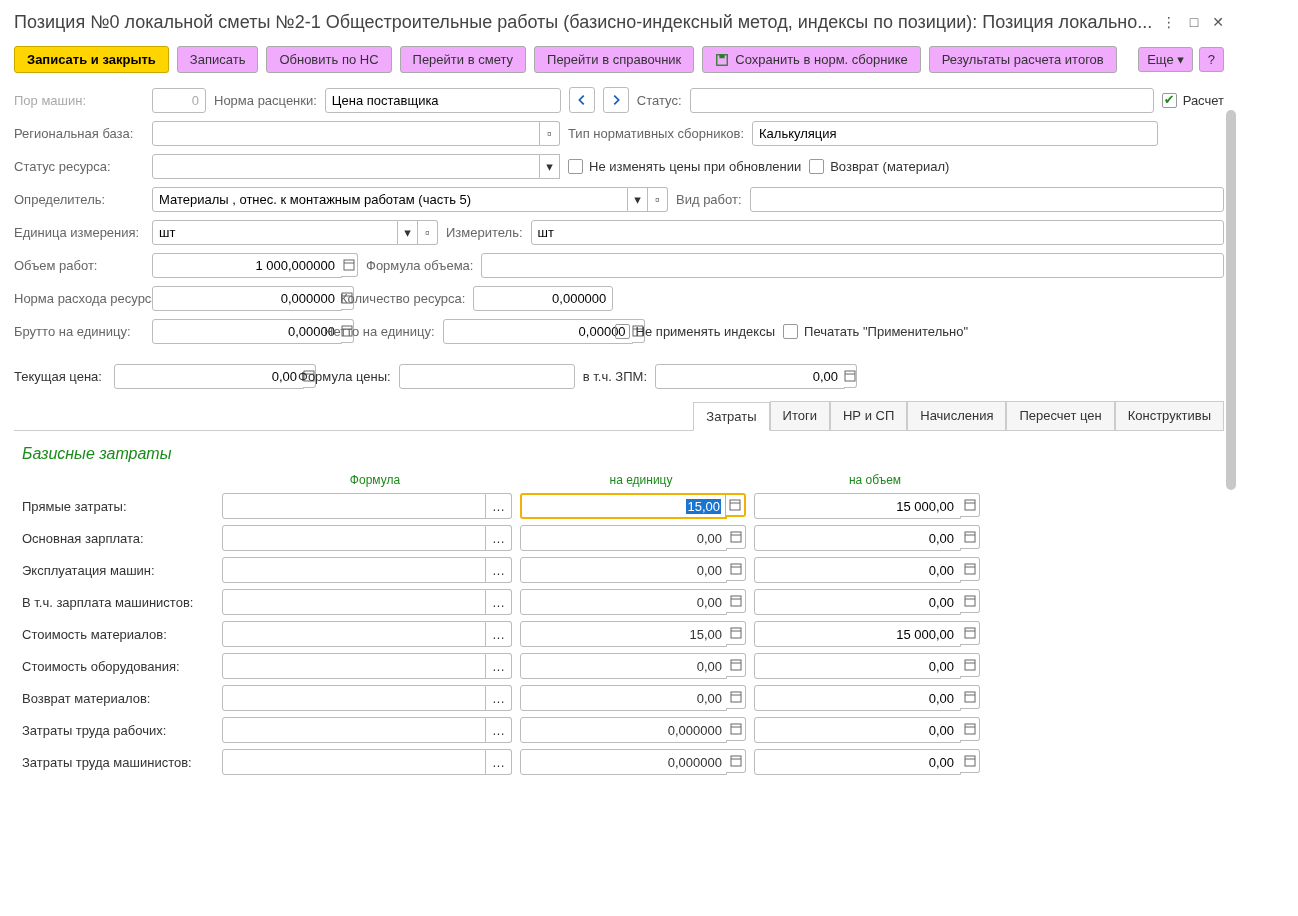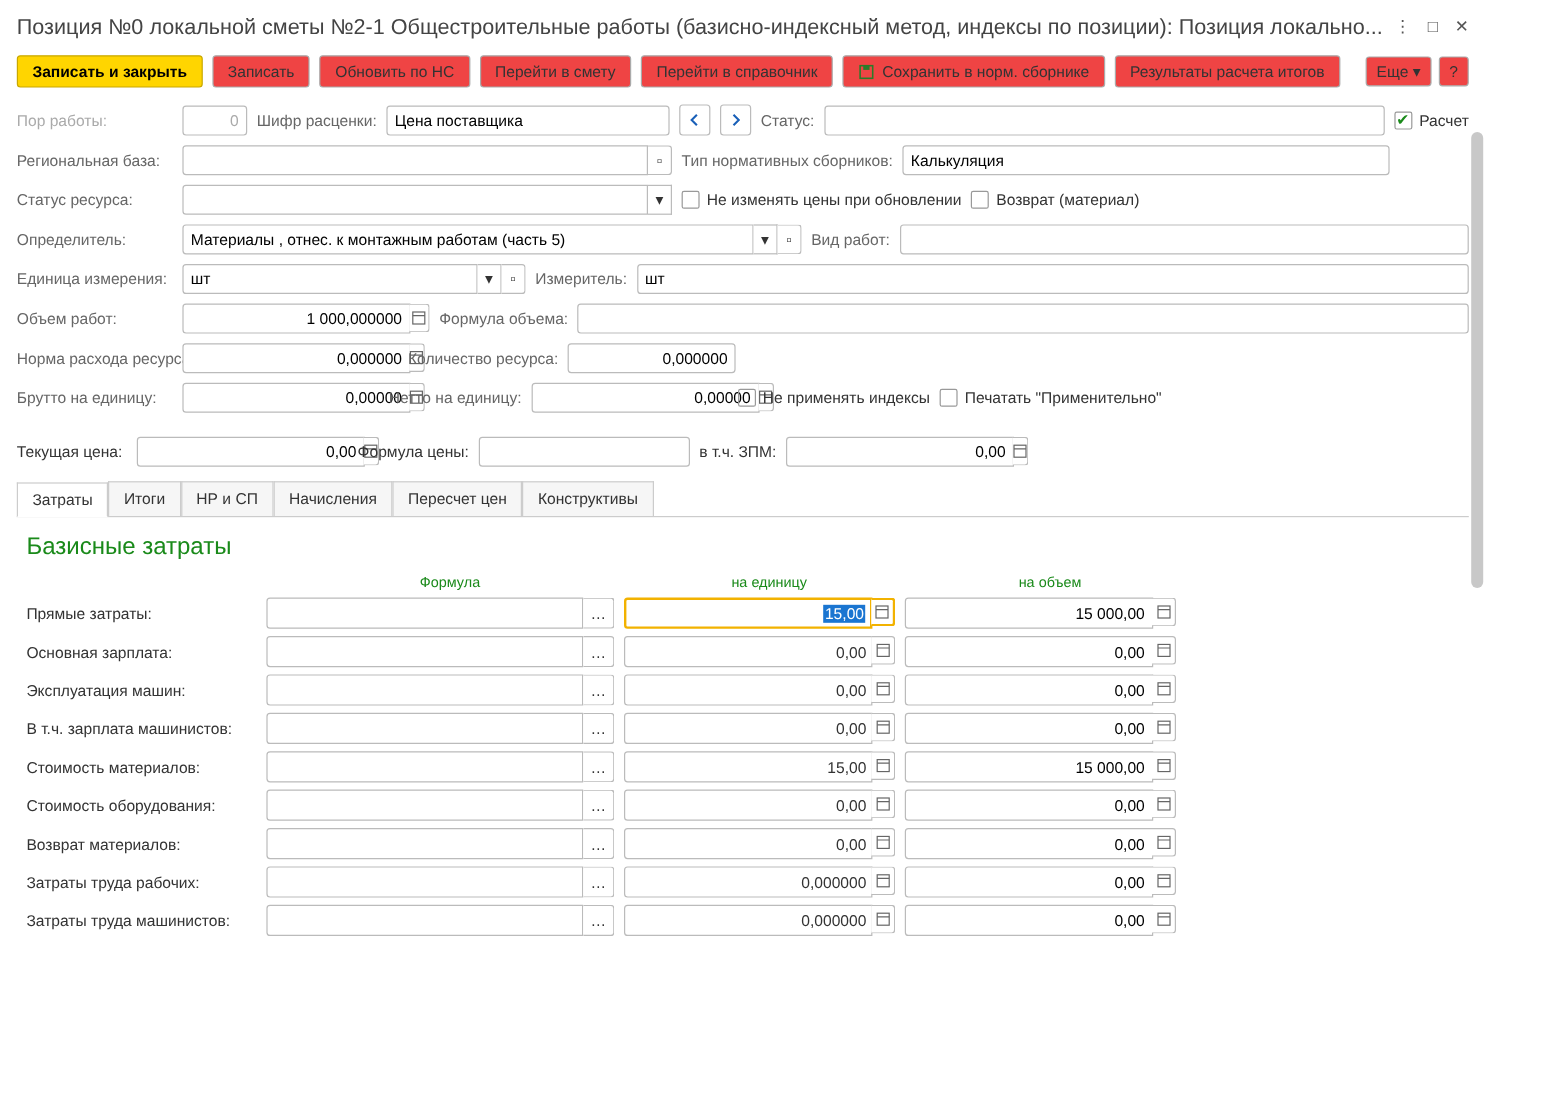--- a/index.html
+++ b/index.html
@@ -3,21 +3,21 @@
 <meta charset="utf-8">
 <style>
 * { box-sizing: border-box; margin: 0; padding: 0; }
 body { font-family: Arial, sans-serif; font-size: 13px; color: #333; background: #fff; }
 .window { width: 1238px; height: 916px; position: relative; padding: 8px 14px; }
 .titlebar { display: flex; align-items: center; height: 28px; }
 .titlebar-text { font-size: 18px; color: #444; flex: 1; white-space: nowrap; overflow: hidden; text-overflow: ellipsis; }
 .titlebar-icons { display: flex; gap: 14px; align-items: center; }
 .titlebar-icons span { cursor: pointer; color: #555; font-size: 14px; }
 .toolbar { display: flex; gap: 8px; margin-top: 10px; align-items: center; }
-.btn { border: 1px solid #aaa; background: #ef4444; padding: 5px 12px; border-radius: 3px; font-size: 13px; cursor: pointer; color: #333; }
+.btn { border: 1px solid #aaa; background: #f0abfc; padding: 5px 12px; border-radius: 3px; font-size: 13px; cursor: pointer; color: #333; }
 .btn-primary { background: #ffd500; border-color: #c9a800; font-weight: bold; color: #000; }
 .btn-icon { display: inline-flex; align-items: center; gap: 6px; }
 .btn-icon svg { width: 14px; height: 14px; }
 .toolbar-right { margin-left: auto; display: flex; gap: 6px; }
 .btn-sm { padding: 4px 8px; }
 .tabs-main { margin-top: 12px; border-bottom: 1px solid #ccc; display: flex; }
 .tab-main { border: 1px solid #ccc; border-bottom: none; padding: 6px 14px; background: #fff; border-radius: 3px 3px 0 0; position: relative; top: 1px; cursor: pointer; }
 .content { padding: 14px 0 0 0; }
 .form-row { display: flex; align-items: center; margin-bottom: 8px; gap: 8px; }
 .label { color: #666; font-size: 13px; white-space: nowrap; }
@@ -29,24 +29,24 @@
 .calc-icon { width: 20px; height: 24px; border: 1px solid #bbb; border-left: none; display: inline-flex; align-items: center; justify-content: center; cursor: pointer; background: #fff; border-radius: 0 3px 3px 0; margin-left: -1px; }
 .calc-icon svg { width: 12px; height: 12px; }
 .input-group { display: inline-flex; align-items: stretch; }
 .input-group .input { border-radius: 3px 0 0 3px; }
 .dropdown-btn { width: 20px; border: 1px solid #bbb; border-left: none; background: #fff; display: inline-flex; align-items: center; justify-content: center; cursor: pointer; }
 .open-btn { width: 20px; border: 1px solid #bbb; border-left: none; background: #fff; display: inline-flex; align-items: center; justify-content: center; cursor: pointer; border-radius: 0 3px 3px 0; }
 .checkbox { display: inline-flex; align-items: flex-start; gap: 6px; cursor: pointer; }
 .cb-box { width: 15px; height: 15px; border: 1px solid #999; border-radius: 2px; position: relative; display: inline-block; }
 .cb-box.checked::after { content: "✔"; color: #1a8a1a; position: absolute; top: -2px; left: 1px; font-size: 13px; }
 .textarea { border: 1px solid #bbb; width: 100%; padding: 6px; border-radius: 3px; min-height: 52px; resize: none; font-family: Arial; font-size: 13px; }
-.sub-tabs { display: flex; margin-top: 12px; border-bottom: 1px solid #ccc; }
+.sub-tabs { display: flex; margin-top: 12px; border-bottom: 1px solid #ccc; justify-content: flex-end; }
 .sub-tab { border: 1px solid #ccc; border-bottom: none; padding: 6px 12px; background: #f6f6f6; cursor: pointer; font-size: 13px; }
 .sub-tab.active { background: #fff; border-bottom: 1px solid #fff; position: relative; top: 1px; }
-.section-title { color: #1a8a1a; font-size: 20px; margin: 14px 0 10px 8px; }
+.section-title { color: #1a8a1a; font-size: 16px; margin: 14px 0 10px 8px; font-style: italic; }
 .cost-table { margin-left: 8px; }
 .cost-header { display: flex; margin-bottom: 6px; }
 .cost-header .col-label { width: 208px; }
 .col-header { color: #1a8a1a; font-size: 12px; text-align: center; }
 .col-formula { width: 290px; }
 .col-unit { width: 226px; margin-left: 8px; }
 .col-volume { width: 226px; margin-left: 8px; }
 .cost-row { display: flex; align-items: center; margin-bottom: 6px; }
 .cost-row .label { width: 200px; color: #333; }
 .formula-group { display: inline-flex; width: 290px; align-items: stretch; }
@@ -90,23 +90,23 @@
     <div class="toolbar-right">
       <button class="btn btn-sm"><span>Еще</span> ▾</button>
       <button class="btn btn-sm">?</button>
     </div>
   </div>
 
 
   <div class="content">
 
     <div class="form-row">
-      <span class="label input-dis" style="width:130px">Пор работы:</span>
+      <span class="label input-dis" style="width:130px">Пор машин:</span>
       <input class="input input-num input-dis" style="width: 54px;" readonly="" value="0">
-      <span class="label">Шифр расценки:</span>
+      <span class="label">Норма расценки:</span>
       <input class="input" style="width: 236px;" value="Цена поставщика">
       <span class="icon-btn">
           <svg viewBox="0 0 16 16">
             <path d="M10 3 L5 8 L10 13" fill="none" stroke="#1a60b8" stroke-width="2"></path>
           </svg>
         </span>
       <span class="icon-btn">
           <svg viewBox="0 0 16 16">
             <path d="M6 3 L11 8 L6 13" fill="none" stroke="#1a60b8" stroke-width="2"></path>
           </svg>

